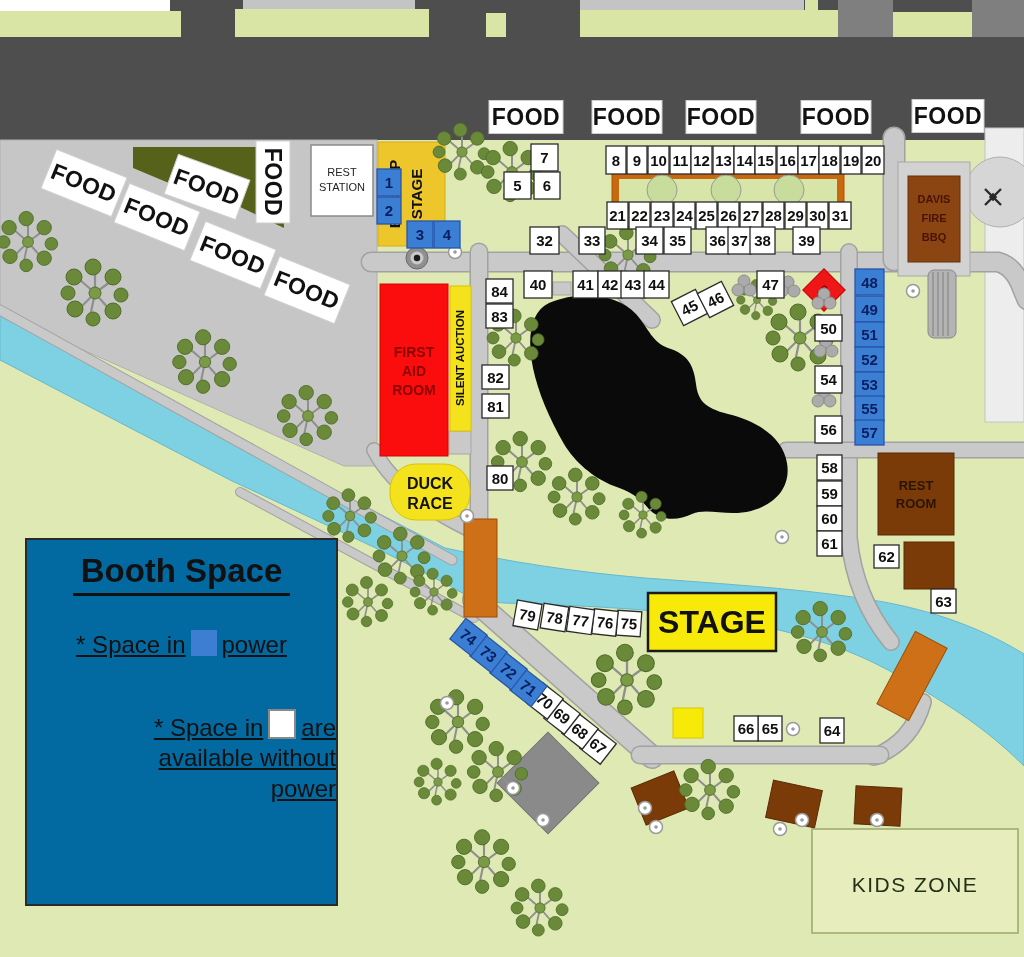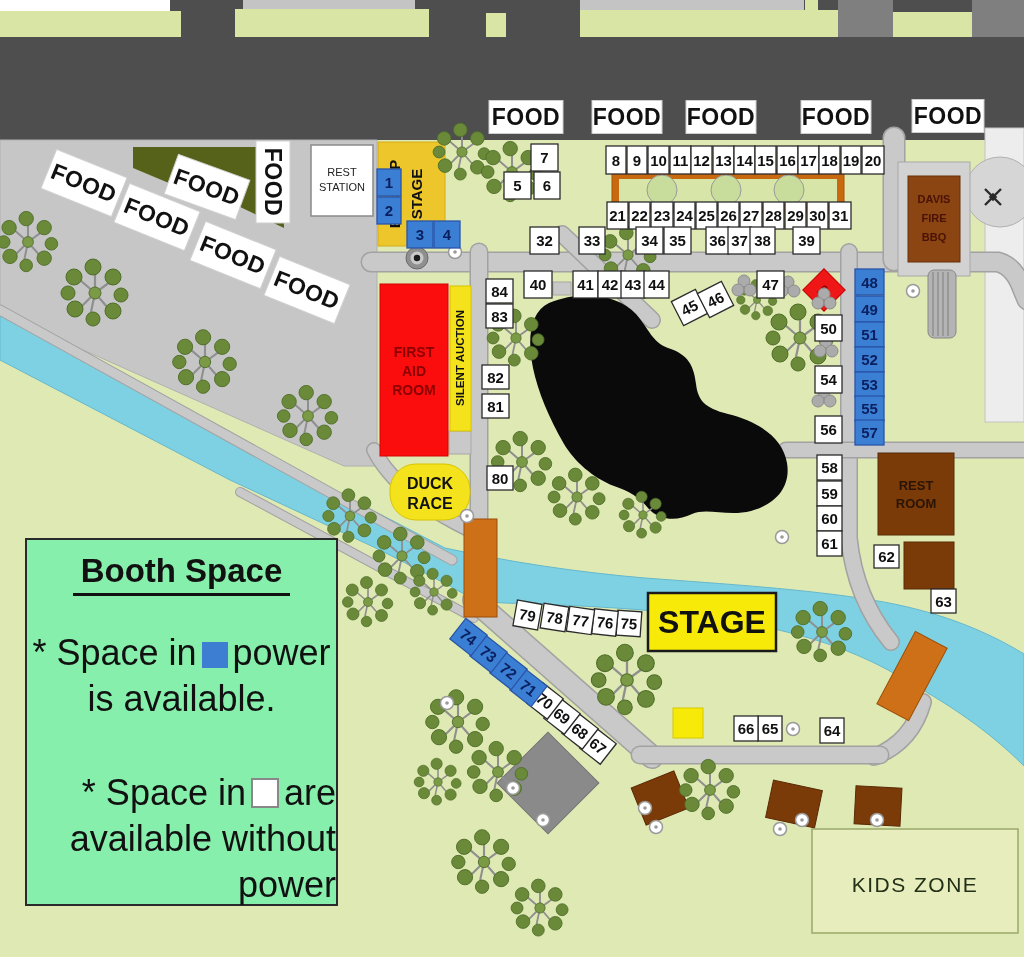--- a/index.html
+++ b/index.html
@@ -12,25 +12,25 @@
   
   .booth{fill:#ffffff;stroke:#2b2b2b;stroke-width:1.3;}
   .booth.power{fill:#3b7fd4;stroke:#2a55a8;}
   .bnum{font:700 15px "Liberation Sans",sans-serif;fill:#101010;text-anchor:middle;}
   .bnum-p{fill:#0b2060;}
   
   .food-rect{fill:#ffffff;stroke:#cfcfcf;stroke-width:1;}
   .food-text{font:700 23px "Liberation Sans",sans-serif;fill:#111;text-anchor:middle;letter-spacing:.5px;}
   .lbl{font-family:"Liberation Sans",sans-serif;text-anchor:middle;}
   
-  .legend{position:absolute;left:25px;top:538px;width:309px;height:364px;background:#86efac;
+  .legend{position:absolute;left:25px;top:538px;width:309px;height:364px;background:#0369a1;
           border:2px solid #2a2a2a;text-align:center;color:#111;z-index:5;}
   .legend-title{display:inline-block;margin:12px auto 0;font-size:33px;font-weight:700;
                 border-bottom:3px solid #111;padding:0 8px 3px;}
-  .legend p{font-size:36px;line-height:1.28;margin:0;}
+  .legend p{font-size:24px;line-height:1.28;margin:0;text-decoration:underline;}
   .lg1{margin-top:34px !important;}
   .lg2{margin-top:48px !important;text-align:right;}
   .sq{display:inline-block;width:26px;height:26px;vertical-align:-3px;margin:0 5px;}
   .sq-blue{background:#3d7ed2;}
   .sq-white{background:#fff;border:2px solid #888;width:24px;height:26px;}
 </style>
 </head>
 <body>
 
 <div class="map-wrap">
@@ -650,21 +650,20 @@
           <rect x="-41" y="-17" width="82" height="34" class="food-rect"></rect>
           <text x="0" y="8" class="food-text">FOOD</text>
         </g>
       </g>
 </svg>
 
 <div class="legend">
   <div><span class="legend-title">Booth Space</span></div>
   <p class="lg1">
     <span>* Space in</span><span class="sq sq-blue"></span><span>power</span><br>
-    <span>is available.</span>
   </p>
   <p class="lg2">
     <span>* Space in</span><span class="sq sq-white"></span><span>are</span><br>
     <span>available without</span><br>
     <span>power</span>
   </p>
 </div>
 </div>
 
 </body></html>

